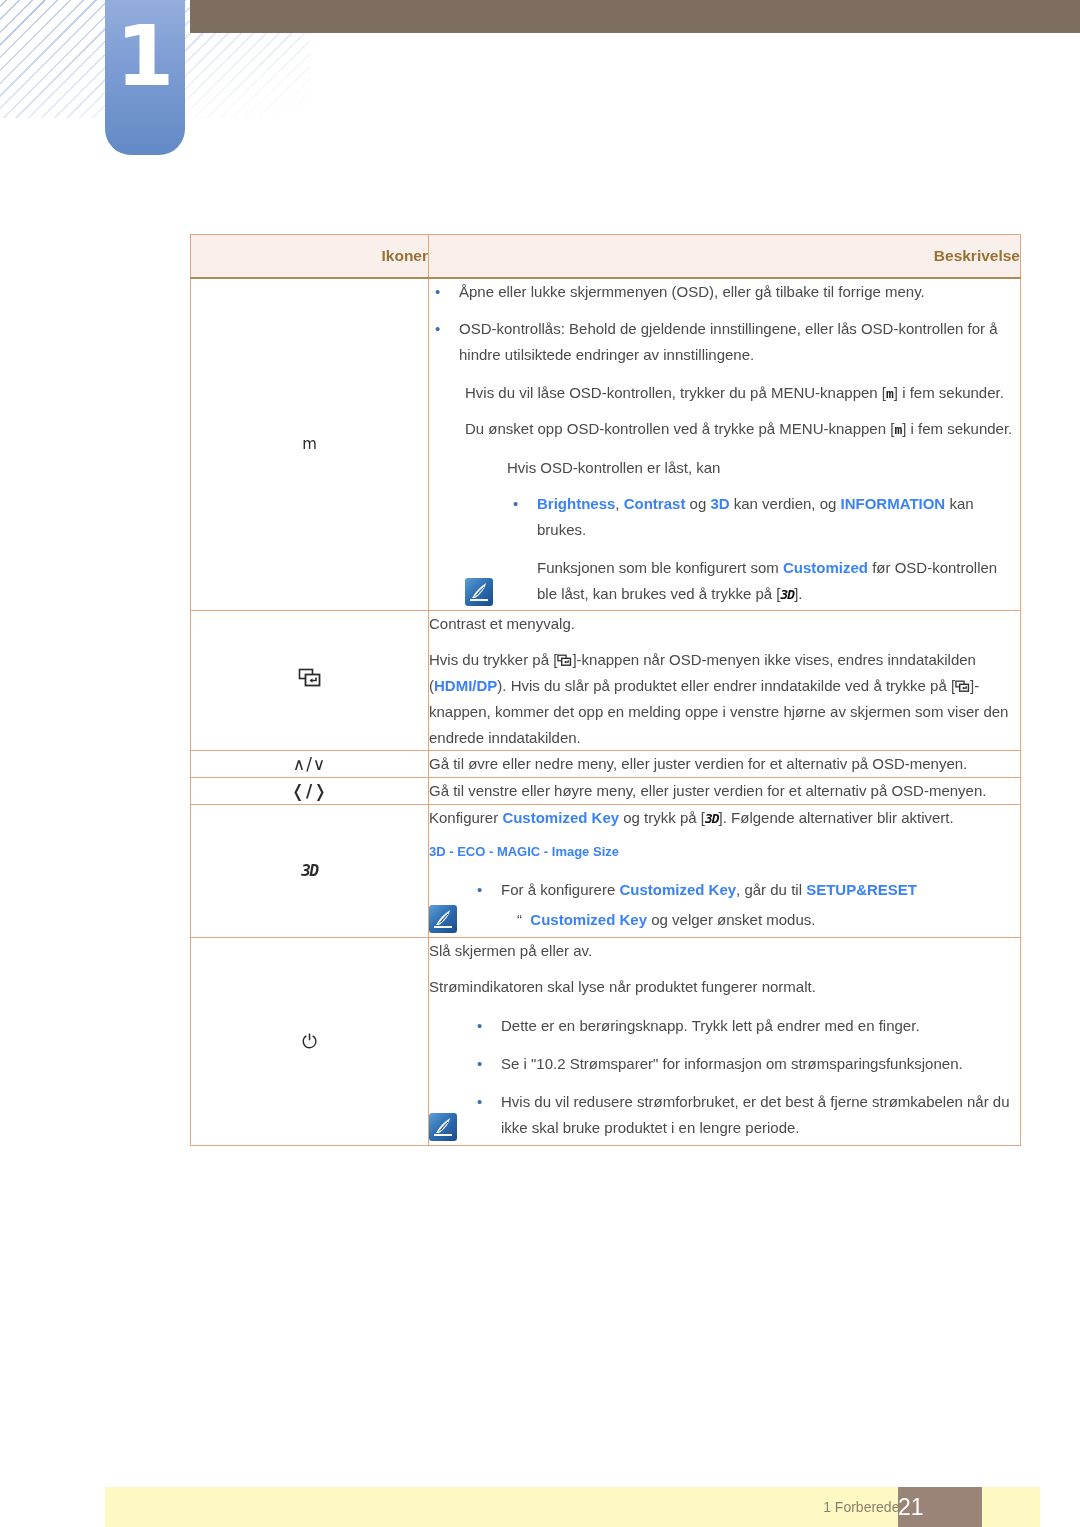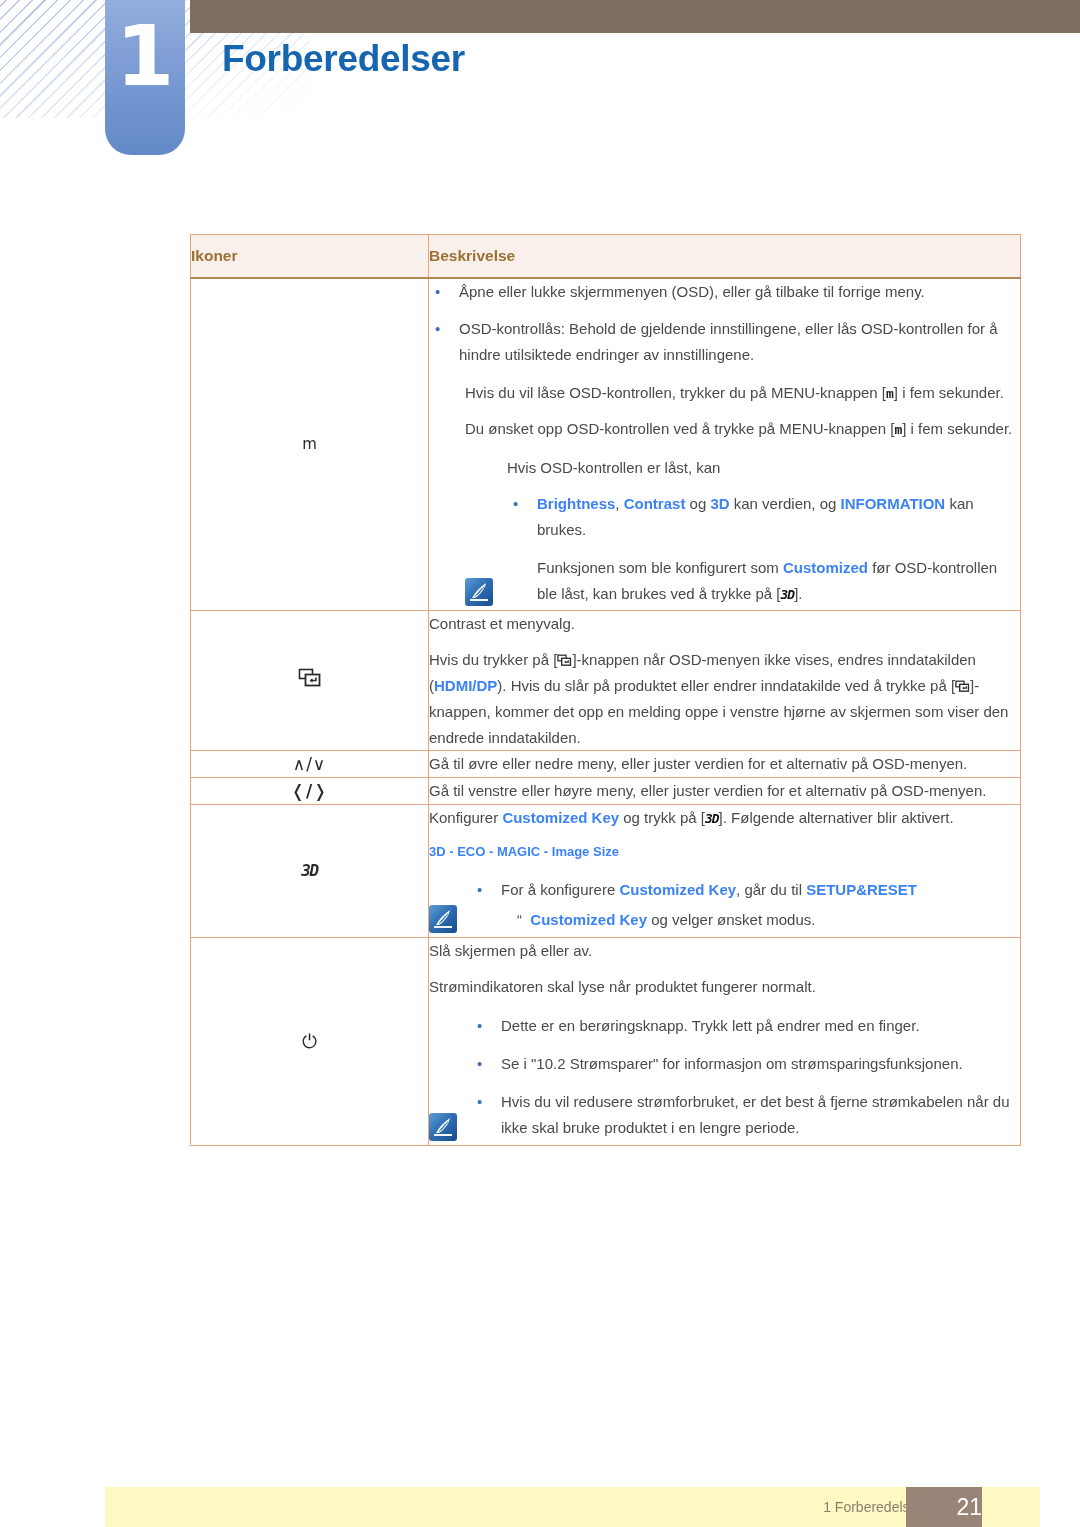--- a/index.html
+++ b/index.html
@@ -80,21 +80,21 @@
   .tbl td, .tbl th {
     border: 1px solid #e3a681;
     vertical-align: top;
     padding: 0;
   }
   .tbl thead th {
     background: #f9efeb;
     color: #9a7133;
     font-size: 15.5px;
     font-weight: 700;
-    text-align: left;
+    text-align: right;
     height: 43px;
     vertical-align: middle;
     border-bottom: 2px solid #b08a55;
   }
   .tbl thead th:first-child { border-right: 1px solid #e3a681; }
   .col-icon { width: 238px; }
   .col-desc { width: 592px; }
 
   .tbl tbody tr > td:first-child {
     text-align: center;
@@ -192,38 +192,37 @@
   .footer-text {
     position: absolute;
     right: 118px; top: 0;
     height: 40px; line-height: 40px;
     font-size: 14px;
     color: #8d7f70;
   }
   .footer-page {
     position: absolute;
     right: 58px; top: 0;
-    width: 76px; height: 40px;
+    width: 84px; height: 40px;
     background: #9a8377;
     color: #ffffff;
     font-size: 23px;
     line-height: 40px;
-    text-align: right;
+    text-align: left;
   }
 </style>
 </head>
 <body>
 
 <div class="header">
   <div class="hatch"></div>
   <div class="brownbar"></div>
   <div class="chapter-tab">
     <div class="chapter-num">1</div>
   </div>
-  <div class="chapter-title">Forberedelser</div>
 </div>
 
 <table class="tbl">
   <colgroup>
       <col class="col-icon">
       <col class="col-desc">
     </colgroup>
   <thead>
     <tr>
       <th>Ikoner</th>

